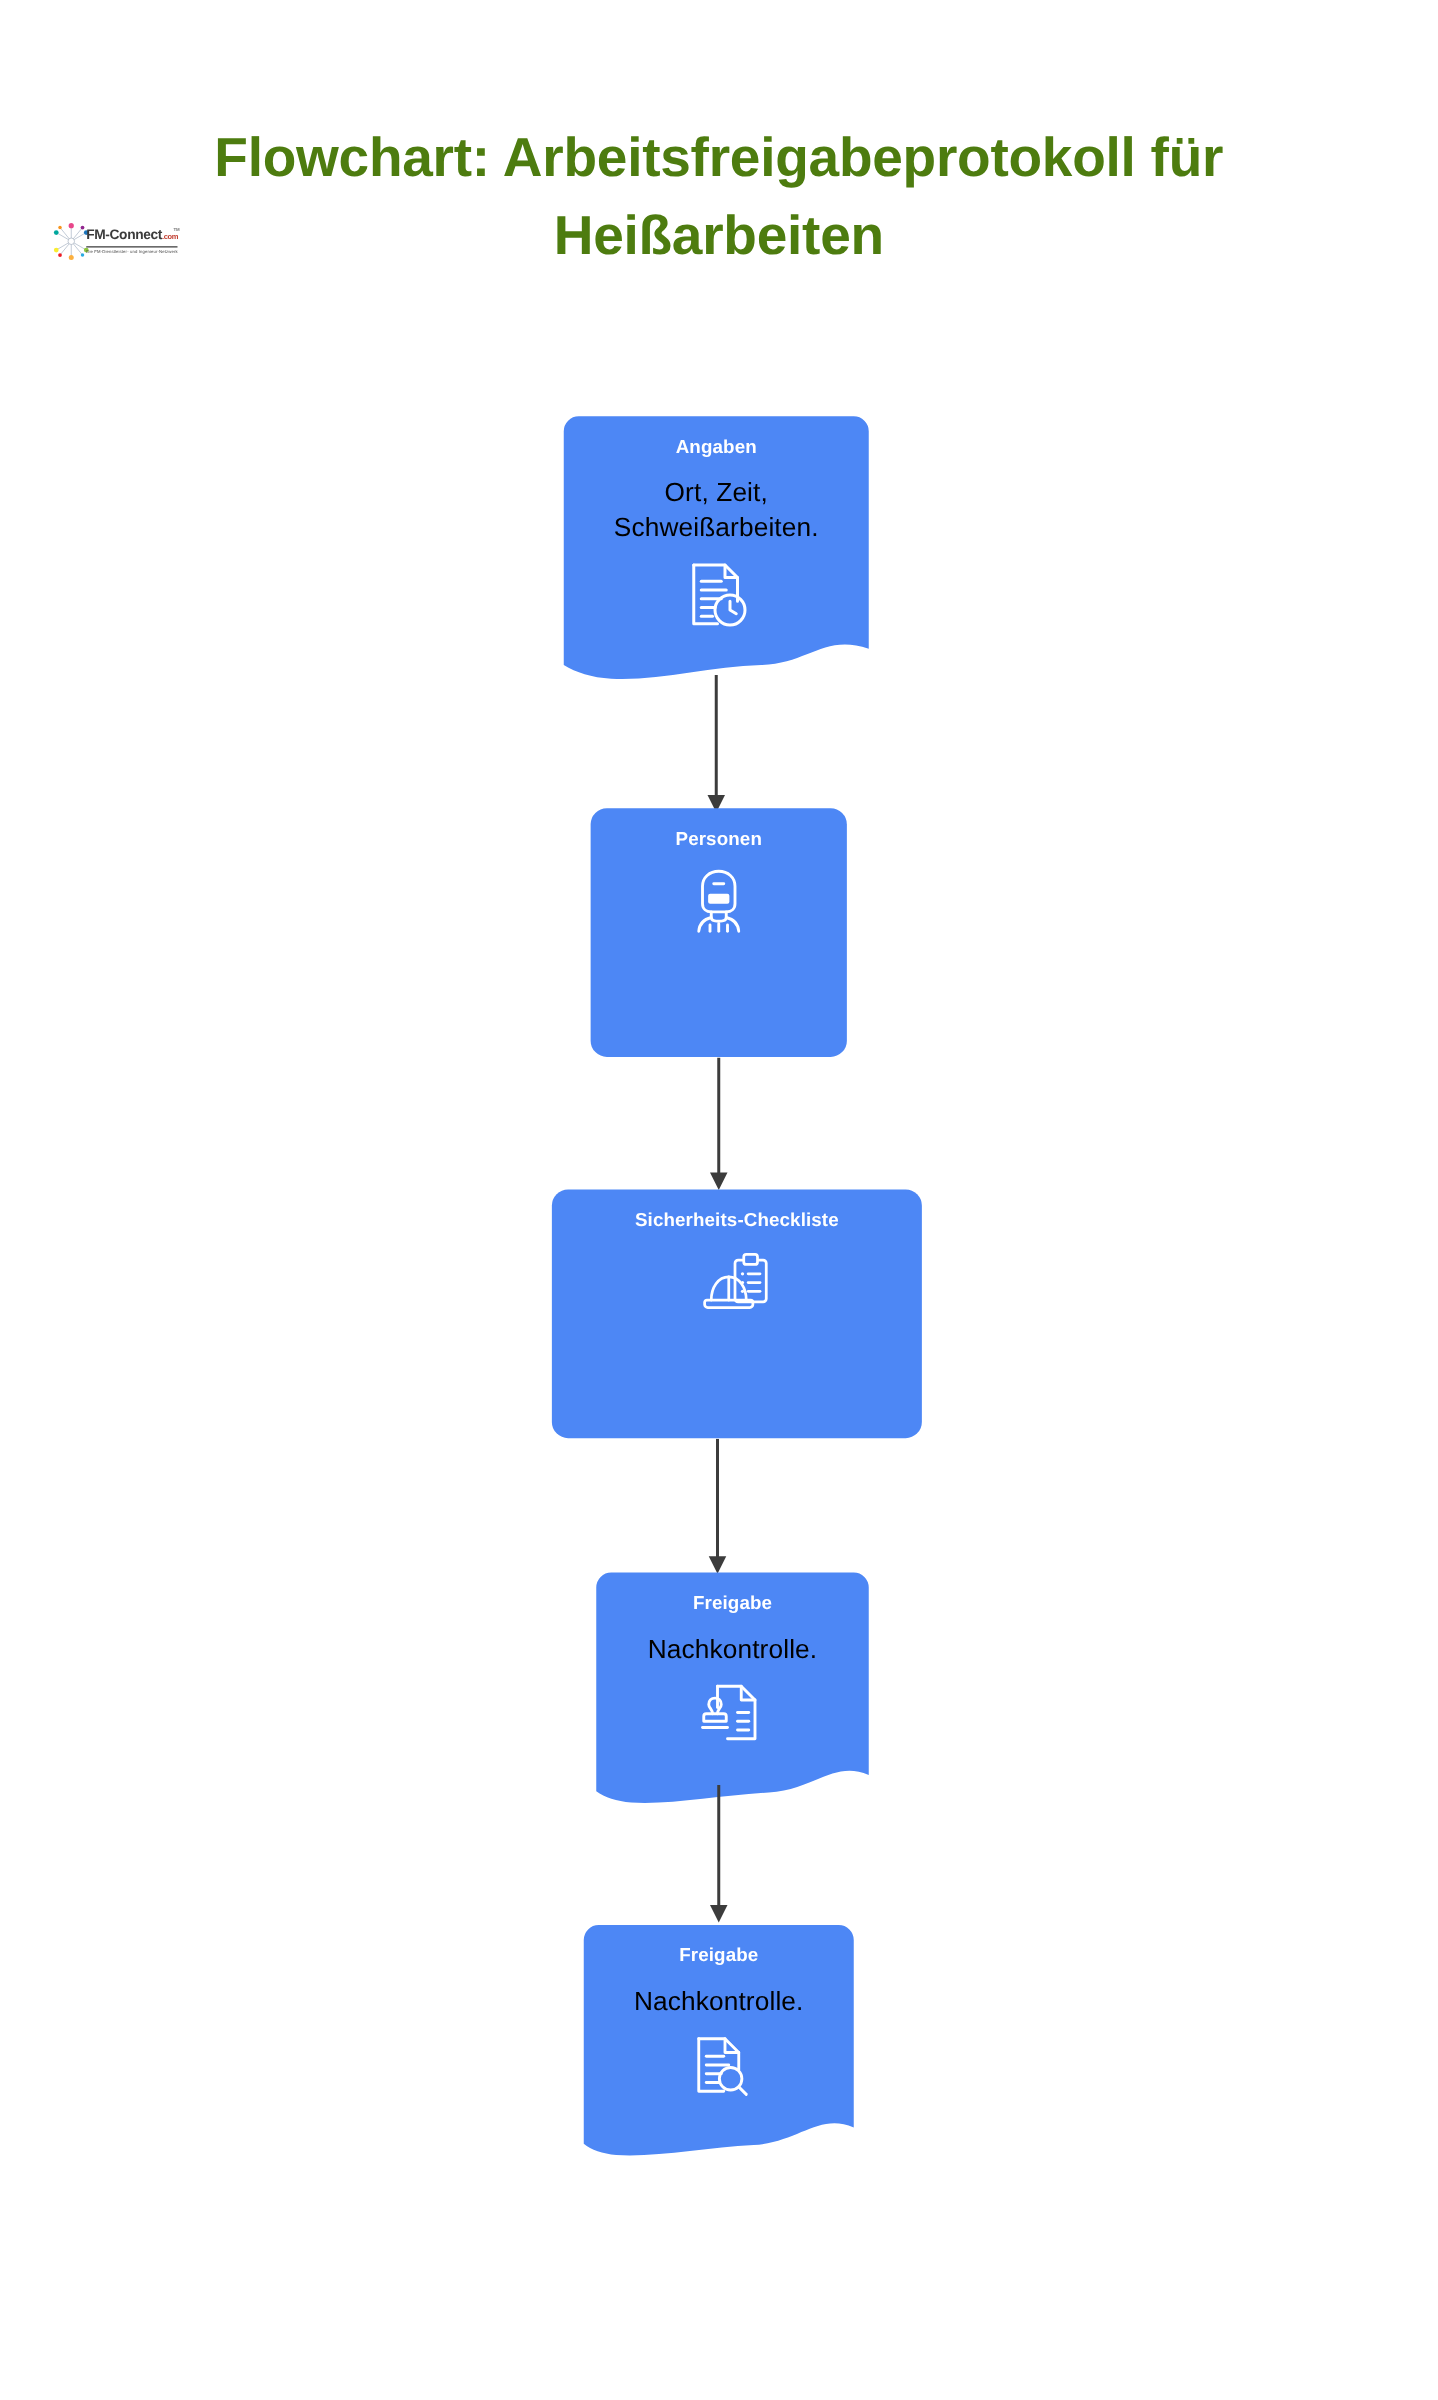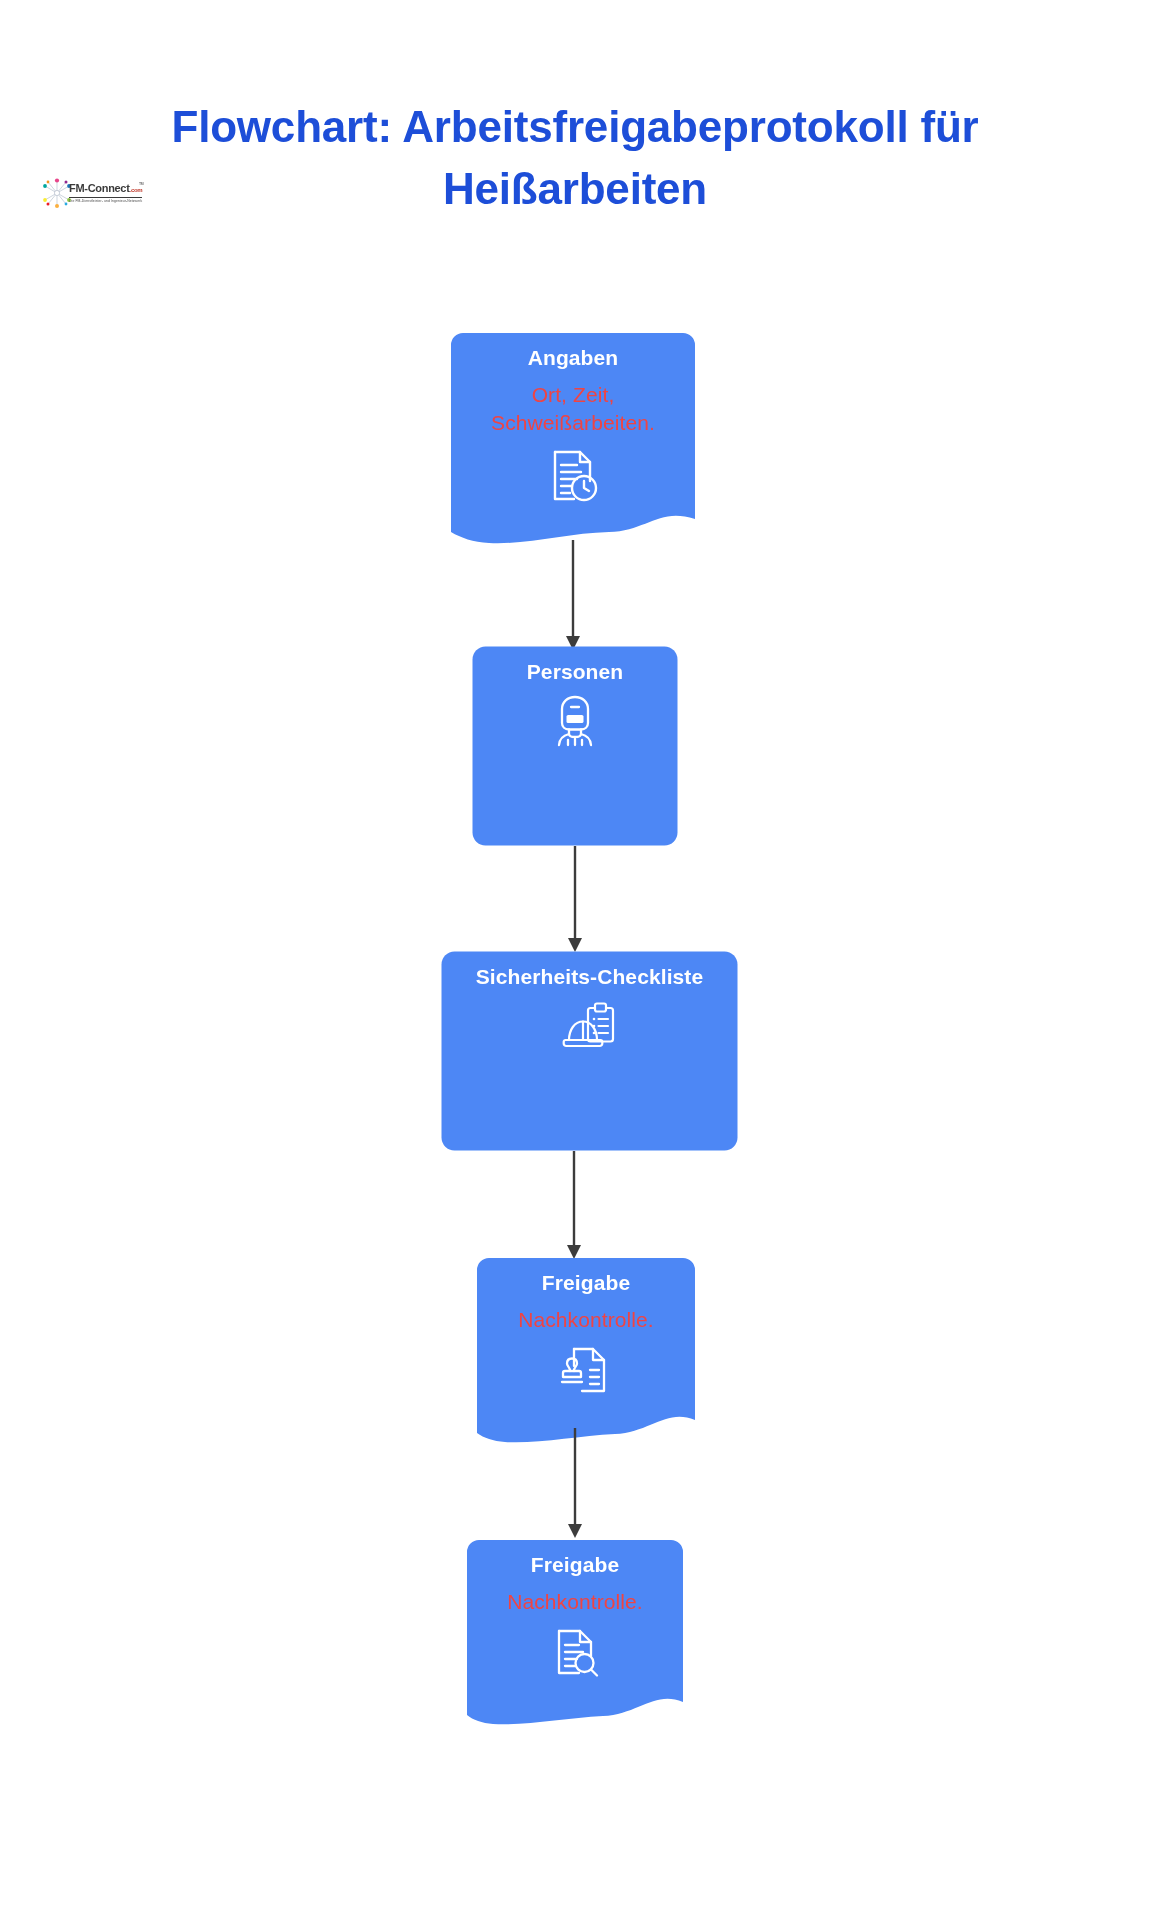--- a/index.html
+++ b/index.html
@@ -29,44 +29,44 @@
   .logo-sub {
     font-size:3.4px; color:#4a4a4a; letter-spacing:.1px;
     line-height:5px; white-space:nowrap; margin-top:1px;
   }
   .logo-underline { height:1px; background:#3b3b3b; width:100%; margin:1px 0; }
 
   
   .title {
     position:absolute; left:0; top:96px; width:1150px;
     text-align:center;
-    font-size:44px; font-weight:bold; color:#1d4ed8;
+    font-size:44px; font-weight:bold; color:#4d7c0f;
     line-height:62px; letter-spacing:-.2px;
     padding:0 60px;
   }
 
   
   .flow { position:absolute; left:0; top:0; width:1150px; height:1920px; }
 
   .node { position:absolute; }
   .node-shape {
     position:absolute; left:0; top:0; width:100%; height:100%;
   }
   .node-shape svg { display:block; width:100%; height:100%; }
   .node-inner {
     position:absolute; left:0; top:0; width:100%; height:100%;
     display:flex; flex-direction:column; align-items:center;
     padding:16px 10px 6px;
   }
   .node-title {
-    font-size:21px; font-weight:bold; color:#ffffff;
+    font-size:15px; font-weight:bold; color:#ffffff;
     text-align:center; line-height:22px; letter-spacing:.1px;
   }
   .node-desc {
-    font-size:21px; color:#ef4444; text-align:center;
+    font-size:21px; color:#000000; text-align:center;
     line-height:28px; margin-top:12px; letter-spacing:.1px;
   }
   .node-icon { margin-top:10px; }
   .node-icon svg { display:block; }
 
   
   .conn { position:absolute; }
   .conn svg { display:block; }
 </style>
 </head>

